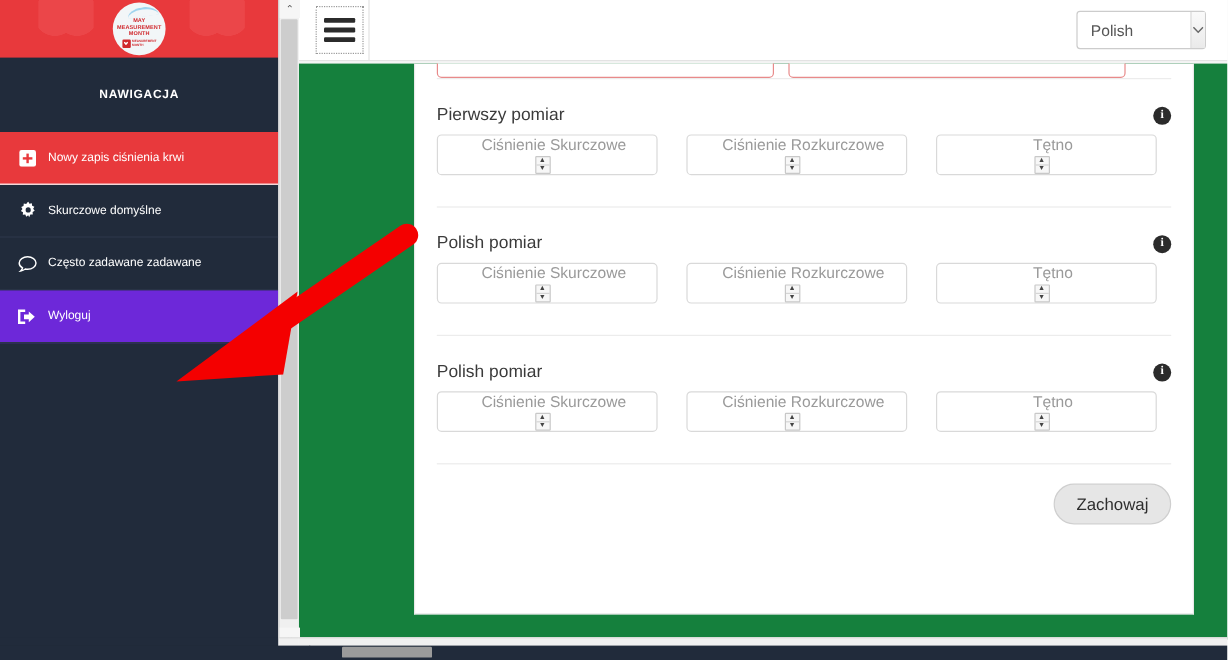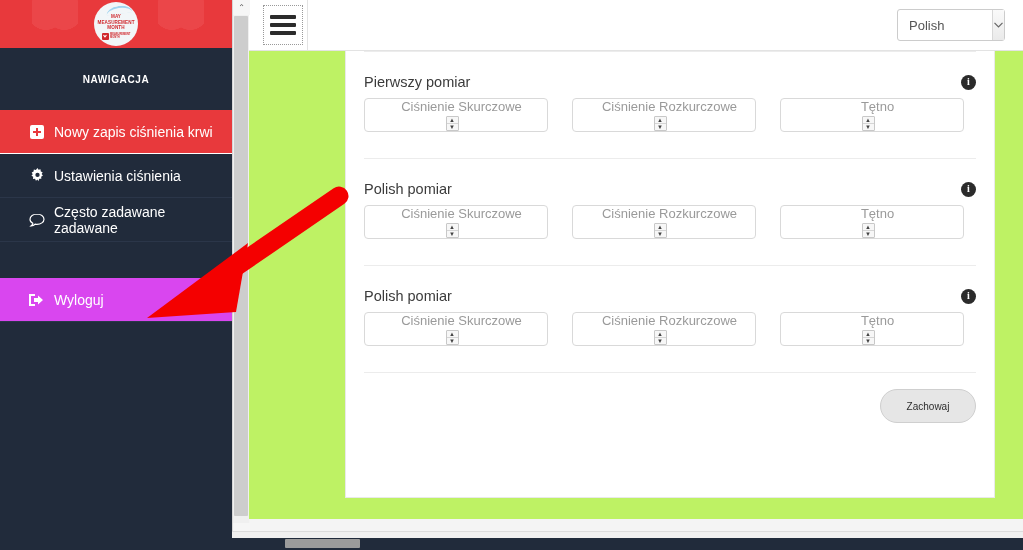--- a/index.html
+++ b/index.html
@@ -120,35 +120,34 @@
     font-size: 10px;
     font-weight: bold;
     letter-spacing: .6px;
     background: #212b3b;
   }
 
   .nav-item {
     display: flex;
     align-items: center;
     height: 44px;
-    padding-left: 24px;
+    padding-left: 10px;
     color: #ffffff;
-    font-size: 14px;
+    font-size: 10px;
     border-bottom: 1px solid #2b3649;
     cursor: pointer;
     user-select: none;
   }
   .nav-item.active {
     background: #e8393c;
     border-bottom: 1px solid #ffffff;
   }
   .nav-item.active-plain {
-    background: #d946ef;
+    background: #6d28d9;
     border-bottom: 1px solid #2b3649;
-    margin-top: 36px;
   }
   .nav-icon {
     width: 26px;
     display: flex;
     align-items: center;
     justify-content: center;
     flex: 0 0 26px;
     color: #ffffff;
   }
   .nav-label { margin-left: 4px; }
@@ -235,23 +234,23 @@
     display: flex;
     align-items: center;
     justify-content: center;
     font-size: 9px;
     color: #666;
   }
 
   
   #content-area {
     position: absolute;
-    left: 249px; top: 39px;
+    left: 249px; top: 53px;
     width: 774px; height: 480px;
-    background: #bef264;
+    background: #15803d;
     overflow: hidden;
     z-index: 1;
   }
 
   #card {
     position: absolute;
     left: 96px; top: 0;
     width: 650px;
     min-height: 459px;
     background: #ffffff;
@@ -362,21 +361,21 @@
     justify-content: flex-end;
   }
   #save-button {
     min-width: 96px;
     height: 34px;
     padding: 0 18px;
     border-radius: 17px;
     background: #e6e6e6;
     border: 1px solid #cfcfcf;
     color: #2e2e2e;
-    font-size: 10px;
+    font-size: 14px;
     font-family: "Liberation Sans", sans-serif;
     cursor: pointer;
   }
 
   
   #h-scroll {
     position: absolute;
     left: 249px; top: 531px;
     width: 774px; height: 16px;
     background: #f0f0f0;
@@ -483,21 +482,21 @@
       <span class="nav-label">Nowy zapis ciśnienia krwi</span>
     </div>
 
     <div class="nav-item">
       <span class="nav-icon">
         <svg width="15" height="15" viewBox="0 0 16 16" fill="#fff">
           <path d="M8 0l1.1 1.9 2.1-.5.3 2.2 2 .9-1.1 1.9 1.4 1.7-1.9 1.1.2 2.2-2.2.1L8.9 14 8 12.2 6.3 13.5l-.9-2-2.2.1.2-2.2L1.5 8.3l1.4-1.7L1.8 4.7l2-.9.3-2.2 2.1.5z"></path>
           <circle cx="8" cy="7.4" r="2.3" fill="#212b3b"></circle>
         </svg>
       </span>
-      <span class="nav-label">Ustawienia ciśnienia</span>
+      <span class="nav-label">Skurczowe domyślne</span>
     </div>
 
     <div class="nav-item">
       <span class="nav-icon">
         <svg width="16" height="14" viewBox="0 0 16 14">
           <path d="M8 1C4.2 1 1 3.3 1 6.2c0 1.7 1.1 3.2 2.8 4.1-.2.9-.8 1.8-1.6 2.5 1.5-.2 2.9-.8 3.9-1.6.6.1 1.2.2 1.9.2 3.8 0 7-2.3 7-5.2S11.8 1 8 1z" fill="none" stroke="#fff" stroke-width="1.2"></path>
         </svg>
       </span>
       <span class="nav-label">Często zadawane zadawane</span>
     </div>

